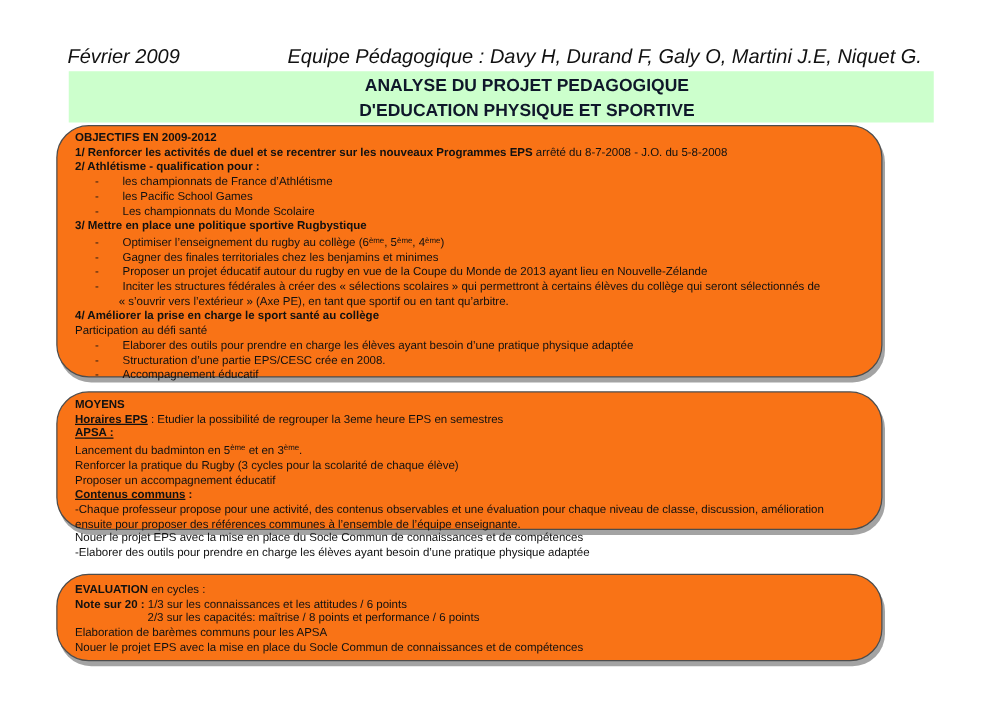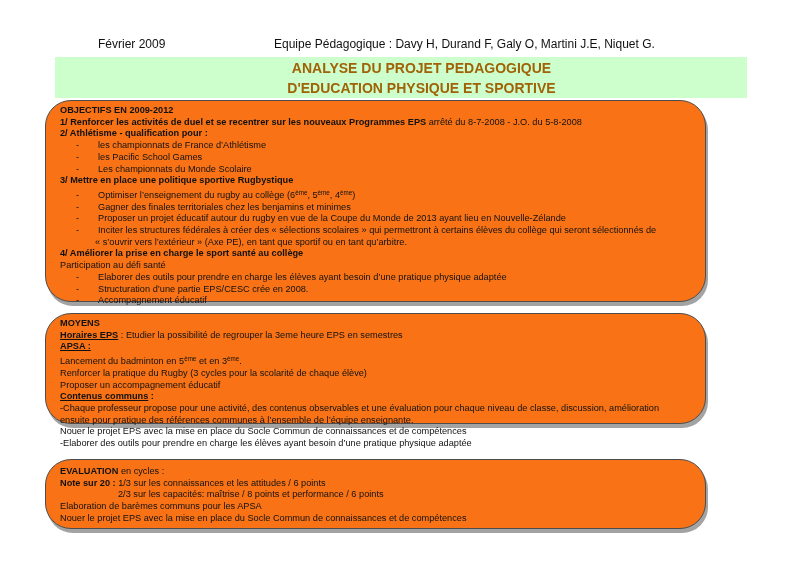--- a/index.html
+++ b/index.html
@@ -1,28 +1,28 @@
 <!DOCTYPE html>
 <html><head>
 <meta charset="utf-8">
 <style>
   html,body { margin:0; padding:0; }
   body {
     width:800px; height:565px; position:relative; background:#ffffff;
     font-family:"Liberation Sans", sans-serif; color:#111;
     overflow:hidden;
   }
-  .hdr-text { position:absolute; top:37px; font-size:12px; color:#111; white-space:nowrap;margin-left:44px; }
+  .hdr-text { position:absolute; top:37px; font-style:italic; font-size:16px; color:#111; white-space:nowrap; }
   #hdr-date { left:54px; }
   #hdr-team { left:230px; }
 
   .banner {
     position:absolute; left:55px; top:57px; width:692px; height:41px;
     text-align:center; font-weight:bold; font-size:14px; line-height:20px;
-    color:#a16207; padding-top:1px; box-sizing:border-box;padding-left:41px;
+    color:#0f172a; padding-top:1px; box-sizing:border-box;padding-left:41px;
   }
 
   .box {
     position:absolute; left:45px; width:661px; box-sizing:border-box;
     background:#f97316; border:1px solid #4d4d4d; border-radius:26px;
     box-shadow:2px 4px 0 #a3a3a3;
     padding:4px 14px 0 14px;
     font-size:9.2px; line-height:11.7px; color:#111;
   }
   #box-objectifs  { top:100px; height:202px; }
@@ -69,21 +69,21 @@
 
 <div class="box" id="box-moyens">
     <div class="line"><span class="b">MOYENS</span></div>
     <div class="line"><span class="b u">Horaires EPS</span><span> : Etudier la possibilité de regrouper la 3eme heure EPS en semestres</span></div>
     <div class="line"><span class="b u">APSA :</span></div>
     <div class="line"><span>Lancement du badminton en 5</span><span class="sup">ème</span><span> et en 3</span><span class="sup">ème</span><span>.</span></div>
     <div class="line"><span>Renforcer la pratique du Rugby (3 cycles pour la scolarité de chaque élève)</span></div>
     <div class="line"><span>Proposer un accompagnement éducatif</span></div>
     <div class="line"><span class="b u">Contenus communs</span><span class="b"> :</span></div>
     <div class="line"><span>-Chaque professeur propose pour une activité, des contenus observables et une évaluation pour chaque niveau de classe, discussion, amélioration</span></div>
-    <div class="line"><span>ensuite pour pratique des références communes à l’ensemble de l’équipe enseignante.</span></div>
+    <div class="line"><span>ensuite pour proposer des références communes à l’ensemble de l’équipe enseignante.</span></div>
     <div class="line"><span>Nouer le projet EPS avec la mise en place du Socle Commun de connaissances et de compétences</span></div>
     <div class="line"><span>-Elaborer des outils pour prendre en charge les élèves ayant besoin d’une pratique physique adaptée</span></div>
   </div>
 
 <div class="box" id="box-evaluation">
     <div class="line"><span class="b">EVALUATION</span><span> en cycles :</span></div>
     <div class="line"><span class="b">Note sur 20 :</span><span> 1/3 sur les connaissances et les attitudes / 6 points</span></div>
     <div class="line" style="padding-left: 58px;"><span>2/3 sur les capacités: maîtrise / 8 points et performance / 6 points</span></div>
     <div class="line"><span>Elaboration de barèmes communs pour les APSA</span></div>
     <div class="line"><span>Nouer le projet EPS avec la mise en place du Socle Commun de connaissances et de compétences</span></div>

